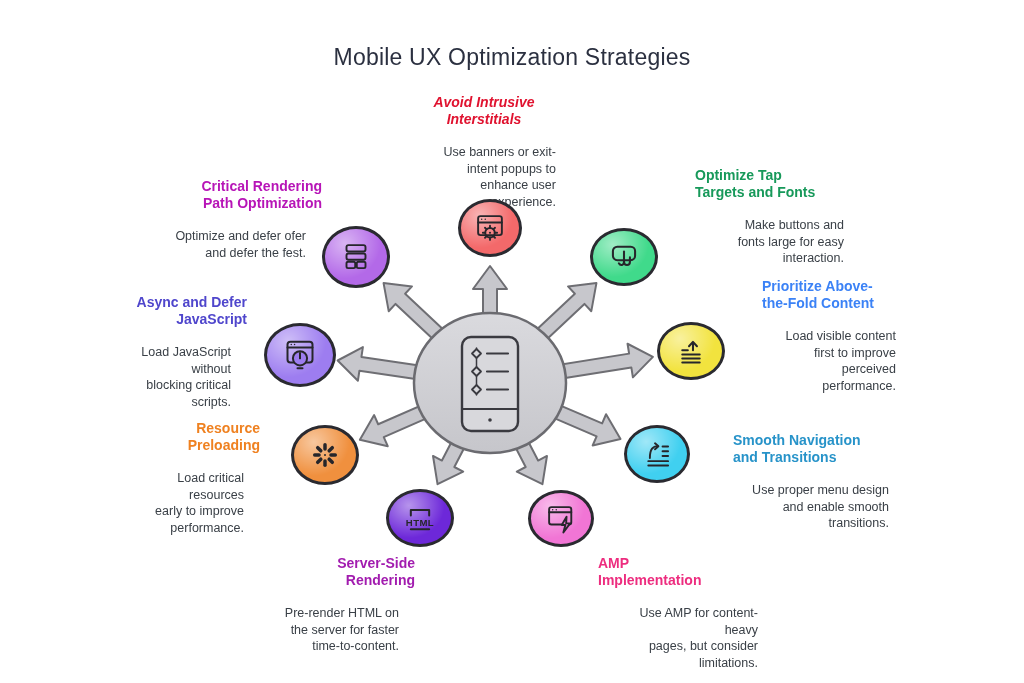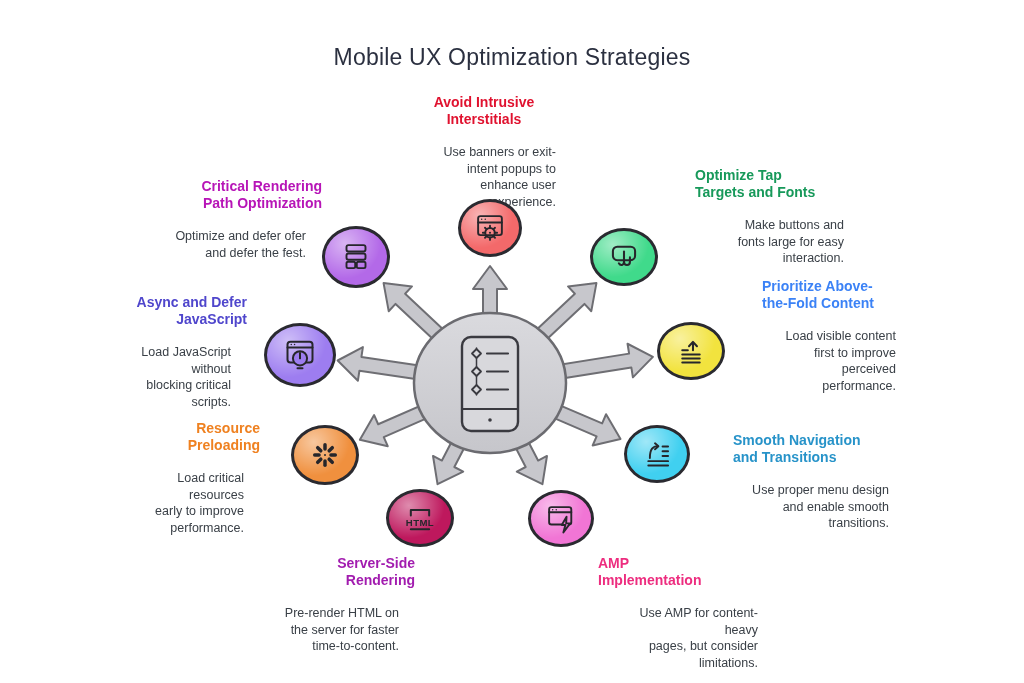--- a/index.html
+++ b/index.html
@@ -63,21 +63,21 @@
       <circle cx="180" cy="175" r="1.8" fill="#3a3a40" stroke="none"></circle>
       <line x1="166.5" y1="103" x2="166.5" y2="150" stroke-width="1.5"></line>
       <path d="M166.5 104 L171 108.5 L166.5 113 L162 108.5 Z" fill="#d8d8dc" stroke-width="1.8"></path>
       <path d="M166.5 122 L171 126.5 L166.5 131 L162 126.5 Z" fill="#d8d8dc" stroke-width="1.8"></path>
       <path d="M166.5 140 L171 144.5 L166.5 149 L162 144.5 Z" fill="#d8d8dc" stroke-width="1.8"></path>
       <path d="M177 108.5 h21 M177 126.5 h21 M177 144.5 h21" stroke-width="2.2"></path>
     </g>
   </svg>
 
   <div class="item-text ta-c" style="left:396px;top:94px;width:176px;">
-    <h3 style="color: rgb(224, 18, 47);">Avoid Intrusive
+    <h3 style="color: rgb(224, 18, 47); font-style: italic;">Avoid Intrusive
 Interstitials</h3>
     <p>Use banners or exit-
 intent popups to
 enhance user
 experience.</p>
   </div>
 
   <div class="item-text ta-l" style="left:695px;top:167px;width:165px;">
     <h3 style="color: rgb(23, 153, 90);">Optimize Tap
 Targets and Fonts</h3>
@@ -184,21 +184,21 @@
   <div class="bubble" style="left: 528px; top: 490px; width: 66px; height: 57px; background-color: rgb(241, 117, 213); color: rgb(241, 117, 213);">
     <svg width="38" height="38" viewBox="0 0 48 48" fill="none" stroke="#26262b" stroke-width="2.4" stroke-linecap="round" stroke-linejoin="round">
       <rect x="9" y="9" width="28" height="22" rx="3"></rect>
       <line x1="9" y1="15.5" x2="37" y2="15.5"></line>
       <circle cx="13.5" cy="12.3" r="0.9" fill="#26262b" stroke="none"></circle>
       <circle cx="18" cy="12.3" r="0.9" fill="#26262b" stroke="none"></circle>
       <path d="M31 21 L25 31.5 H29.5 L27 41 L35.5 29.5 H30.5 Z" fill="currentColor"></path>
     </svg>
   </div>
 
-  <div class="bubble" style="left: 386px; top: 489px; width: 68px; height: 58px; background-color: #be185d; color: rgb(166, 227, 91); text-align: right;">
+  <div class="bubble" style="left: 386px; top: 489px; width: 68px; height: 58px; background-color: #6d28d9; color: rgb(166, 227, 91); text-align: right;">
     <svg width="40" height="40" viewBox="0 0 48 48" fill="none" stroke="#26262b" stroke-width="2.4" stroke-linecap="round" stroke-linejoin="round">
       <path d="M13 21 v-6.5 h22 v6.5"></path>
       <text x="24" y="33.5" text-anchor="middle" font-size="11.5" font-weight="bold" font-family="Liberation Sans, sans-serif" fill="#26262b" stroke="none" letter-spacing="0.5">HTML</text>
       <path d="M13 37.5 h22"></path>
     </svg>
   </div>
 
   <div class="bubble" style="left: 291px; top: 425px; width: 68px; height: 60px; background-color: rgb(240, 144, 62); color: rgb(240, 144, 62);">
     <svg width="38" height="38" viewBox="0 0 48 48" fill="none" stroke="#26262b" stroke-width="4.4" stroke-linecap="round">
       <path d="M24 16.5 V11"></path>

